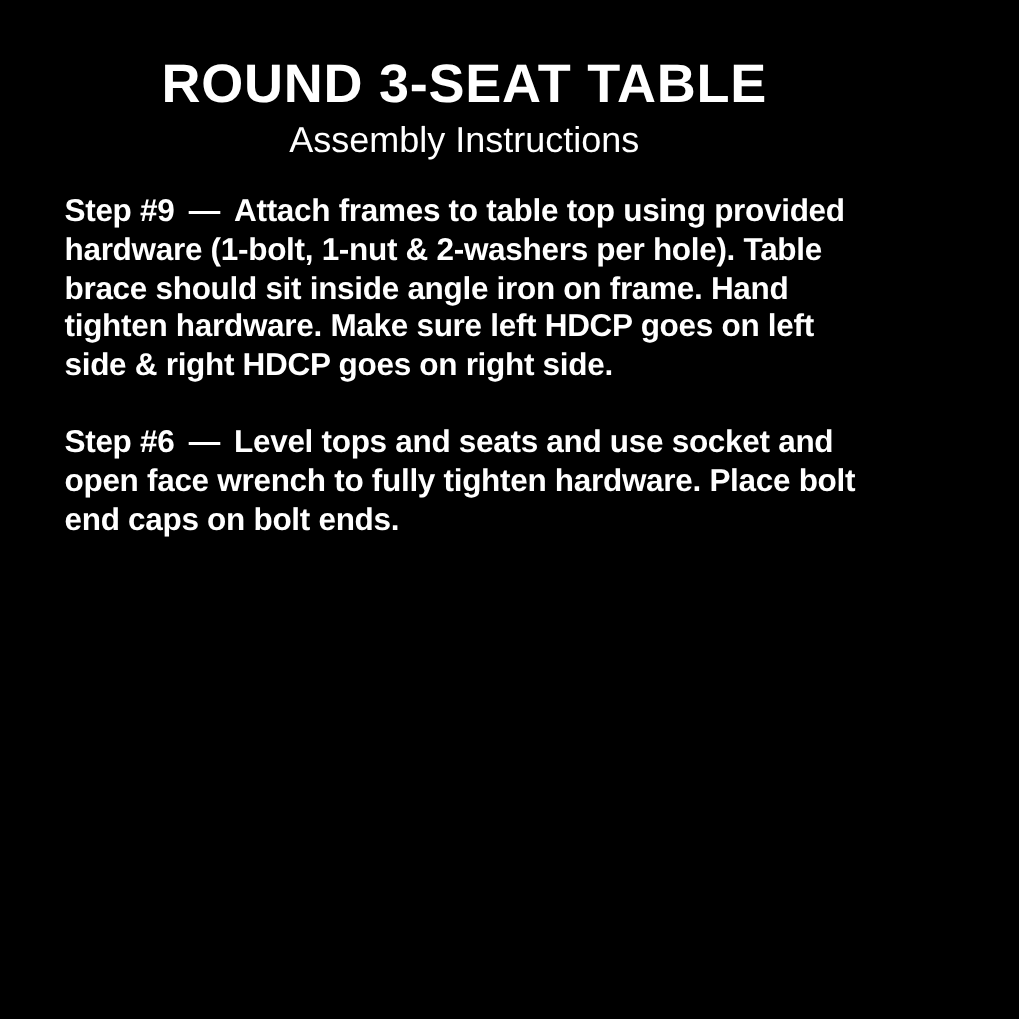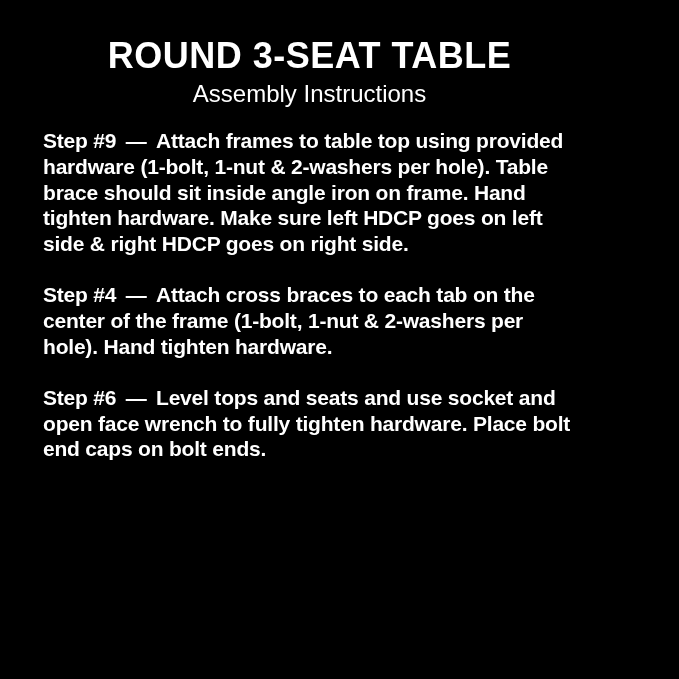--- a/index.html
+++ b/index.html
@@ -58,18 +58,17 @@
 <div class="sheet">
   <div class="header">
     <h1 class="title">ROUND 3-SEAT TABLE</h1>
     <h2 class="subtitle">Assembly Instructions</h2>
   </div>
   <div class="steps" id="steps-container">
 
   <p class="step"><span>Step #9</span><span class="dash">—</span><span>Attach frames to table top using provided hardware (1-bolt, 1-nut &amp; 2-washers per hole). Table brace should sit inside angle iron on frame. Hand tighten hardware. Make sure left HDCP goes on left side &amp; right HDCP goes on right side.</span></p>
 
 
-  <p class="step"><span>Step #4</span><span class="dash">—</span><span>Attach cross braces to each tab on the center of the frame (1-bolt, 1-nut &amp; 2-washers per hole). Hand tighten hardware.</span></p>
 
 
   <p class="step"><span>Step #6</span><span class="dash">—</span><span>Level tops and seats and use socket and open face wrench to fully tighten hardware. Place bolt end caps on bolt ends.</span></p>
 </div>
 </div>
 
 </body></html>

